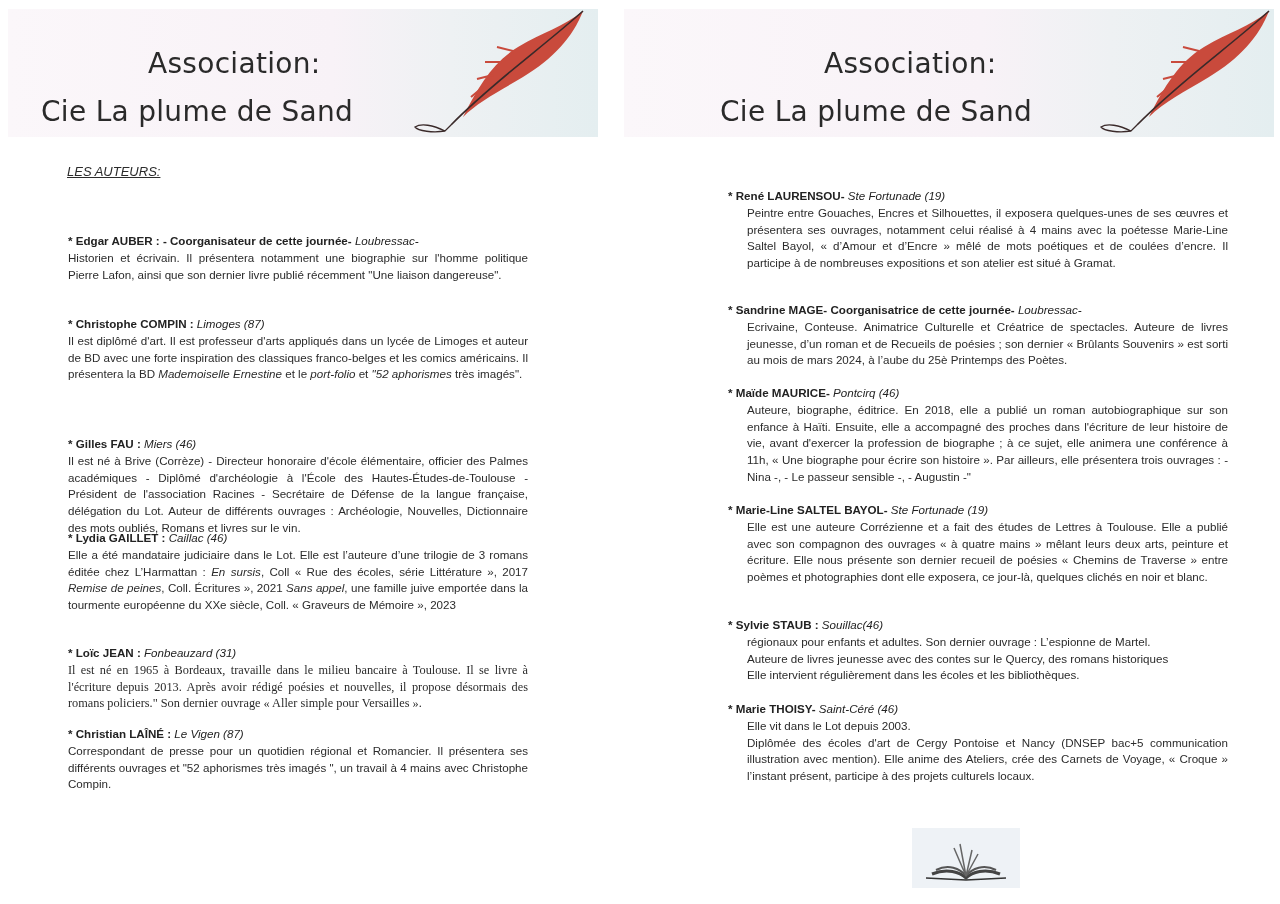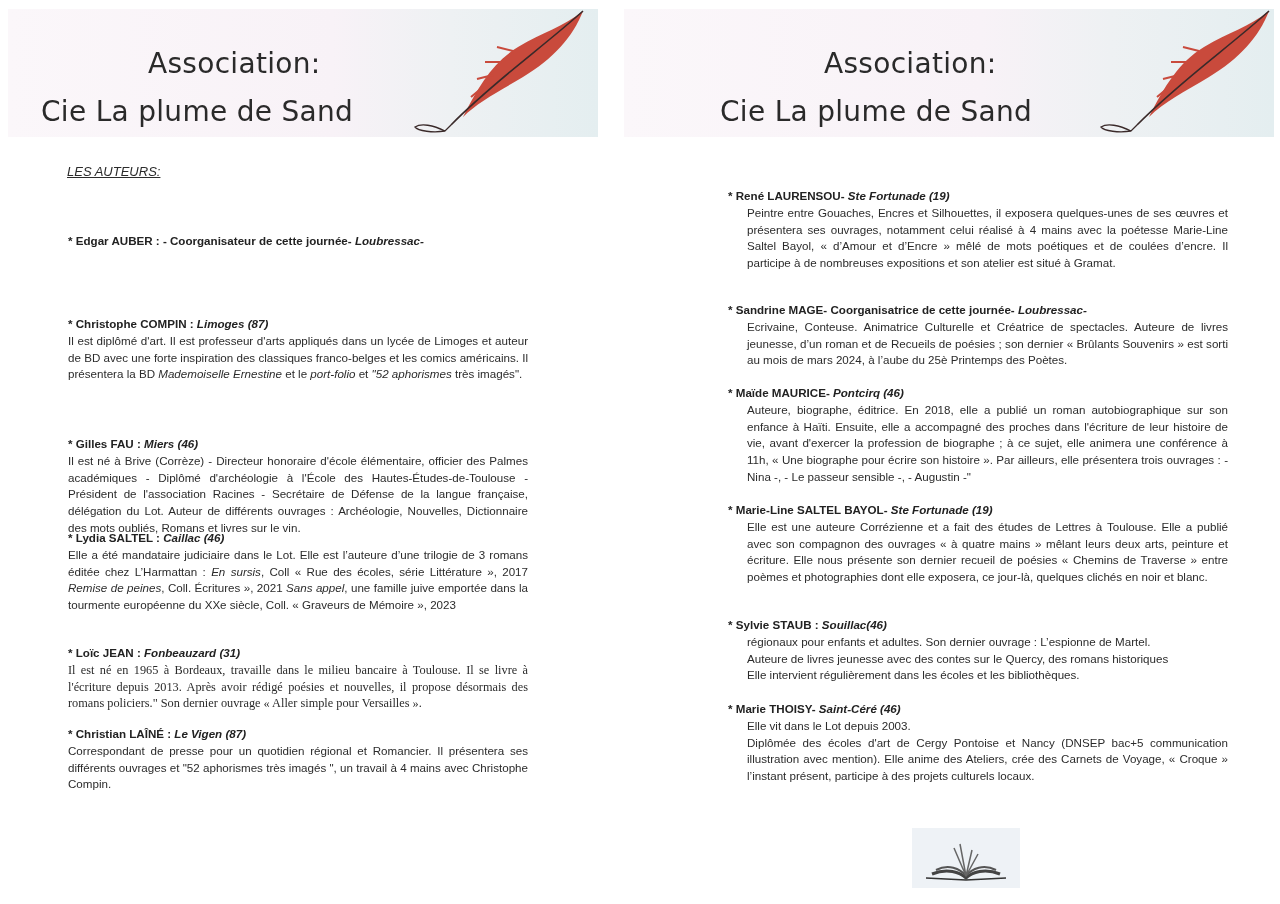--- a/index.html
+++ b/index.html
@@ -32,21 +32,21 @@
   #page-left .quill { left: 385px; top: -2px; width: 200px; height: 130px; }
   #page-right .quill { left: 455px; top: -2px; width: 200px; height: 130px; }
 
   .section-heading {
     position: absolute; left: 67px; top: 164px; font-size: 13px;
     text-decoration: underline; color: #2b2b2b; font-style: italic;
   }
 
   .entry { position: absolute; font-size: 11.6px; line-height: 16.8px; text-align: justify; }
   .entry .head { font-weight: bold; color: #222; }
-  .entry .head .place { font-weight: bold; font-style: italic; }
+  .entry .head .place { font-weight: normal; font-style: italic; }
   .entry .body { display: block; }
   .entry.serif .body { font-family: Liberation Serif, serif; font-size: 12.3px; }
   #page-left .entry { left: 68px; width: 460px; }
   #page-right .entry { left: 108px; width: 500px; }
   #page-right .entry .body { padding-left: 19px; }
   .entry i { font-style: italic; }
 
   .book-img {
     position: absolute; left: 292px; top: 828px; width: 108px; height: 60px;
     background: #eef2f6;
@@ -64,34 +64,35 @@
       <path d="M190 4 C 150 40, 100 75, 58 118" stroke="#3a2a2a" stroke-width="1.6" fill="none"></path>
       <path d="M58 118 L 52 124 C 40 126, 25 124, 22 120 C 28 116, 40 118, 52 124" stroke="#3a2a2a" stroke-width="1.3" fill="none"></path>
       <path d="M120 44 L 104 40 M110 55 L 92 55 M100 68 L 84 72 M90 80 L 78 90" stroke="#c94a3c" stroke-width="2"></path>
     </svg>
   </div>
 
   <div class="section-heading">LES AUTEURS:</div>
 
   <div class="entry" style="top:233px">
     <span class="head"><span>* </span><span>Edgar AUBER : - Coorganisateur de cette journée- </span><span class="place">Loubressac-</span></span>
+    <span class="body">Historien et écrivain. Il présentera notamment une biographie sur l'homme politique Pierre Lafon, ainsi que son dernier livre publié récemment "Une liaison dangereuse".</span>
   </div>
 
   <div class="entry" style="top:316px">
     <span class="head"><span>* </span><span>Christophe COMPIN : </span><span class="place">Limoges (87)</span></span>
     <span class="body"><span>Il est diplômé d'art. Il est professeur d'arts appliqués dans un lycée de Limoges et auteur de BD avec une forte inspiration des classiques franco-belges et les comics américains. Il présentera la BD </span><i>Mademoiselle Ernestine</i><span> et le </span><i>port-folio</i><span> et </span><i>"52 aphorismes</i><span> très imagés".</span></span>
   </div>
 
   <div class="entry" style="top:436px">
     <span class="head"><span>* </span><span>Gilles FAU : </span><span class="place">Miers (46)</span></span>
     <span class="body">Il est né à Brive (Corrèze) - Directeur honoraire d'école élémentaire, officier des Palmes académiques - Diplômé d'archéologie à l'École des Hautes-Études-de-Toulouse - Président de l'association Racines - Secrétaire de Défense de la langue française, délégation du Lot. Auteur de différents ouvrages : Archéologie, Nouvelles, Dictionnaire des mots oubliés, Romans et livres sur le vin.</span>
   </div>
 
   <div class="entry" style="top:530px">
-    <span class="head"><span>* </span><span>Lydia SALTEL : </span><span class="place">Caillac (46)</span></span>
+    <span class="head"><span>* </span><span>Lydia GAILLET : </span><span class="place">Caillac (46)</span></span>
     <span class="body"><span>Elle a été mandataire judiciaire dans le Lot. Elle est l’auteure d’une trilogie de 3 romans éditée chez L’Harmattan : </span><i>En sursis</i><span>, Coll « Rue des écoles, série Littérature », 2017 </span><i>Remise de peines</i><span>, Coll. Écritures », 2021 </span><i>Sans appel</i><span>, une famille juive emportée dans la tourmente européenne du XXe siècle, Coll. « Graveurs de Mémoire », 2023</span></span>
   </div>
 
   <div class="entry serif" style="top:645px">
     <span class="head"><span>* </span><span>Loïc JEAN : </span><span class="place">Fonbeauzard (31)</span></span>
     <span class="body">Il est né en 1965 à Bordeaux, travaille dans le milieu bancaire à Toulouse. Il se livre à l'écriture depuis 2013. Après avoir rédigé poésies et nouvelles, il propose désormais des romans policiers." Son dernier ouvrage « Aller simple pour Versailles ».</span>
   </div>
 
   <div class="entry" style="top:726px">
     <span class="head"><span>* </span><span>Christian LAÎNÉ : </span><span class="place">Le Vigen (87)</span></span>

